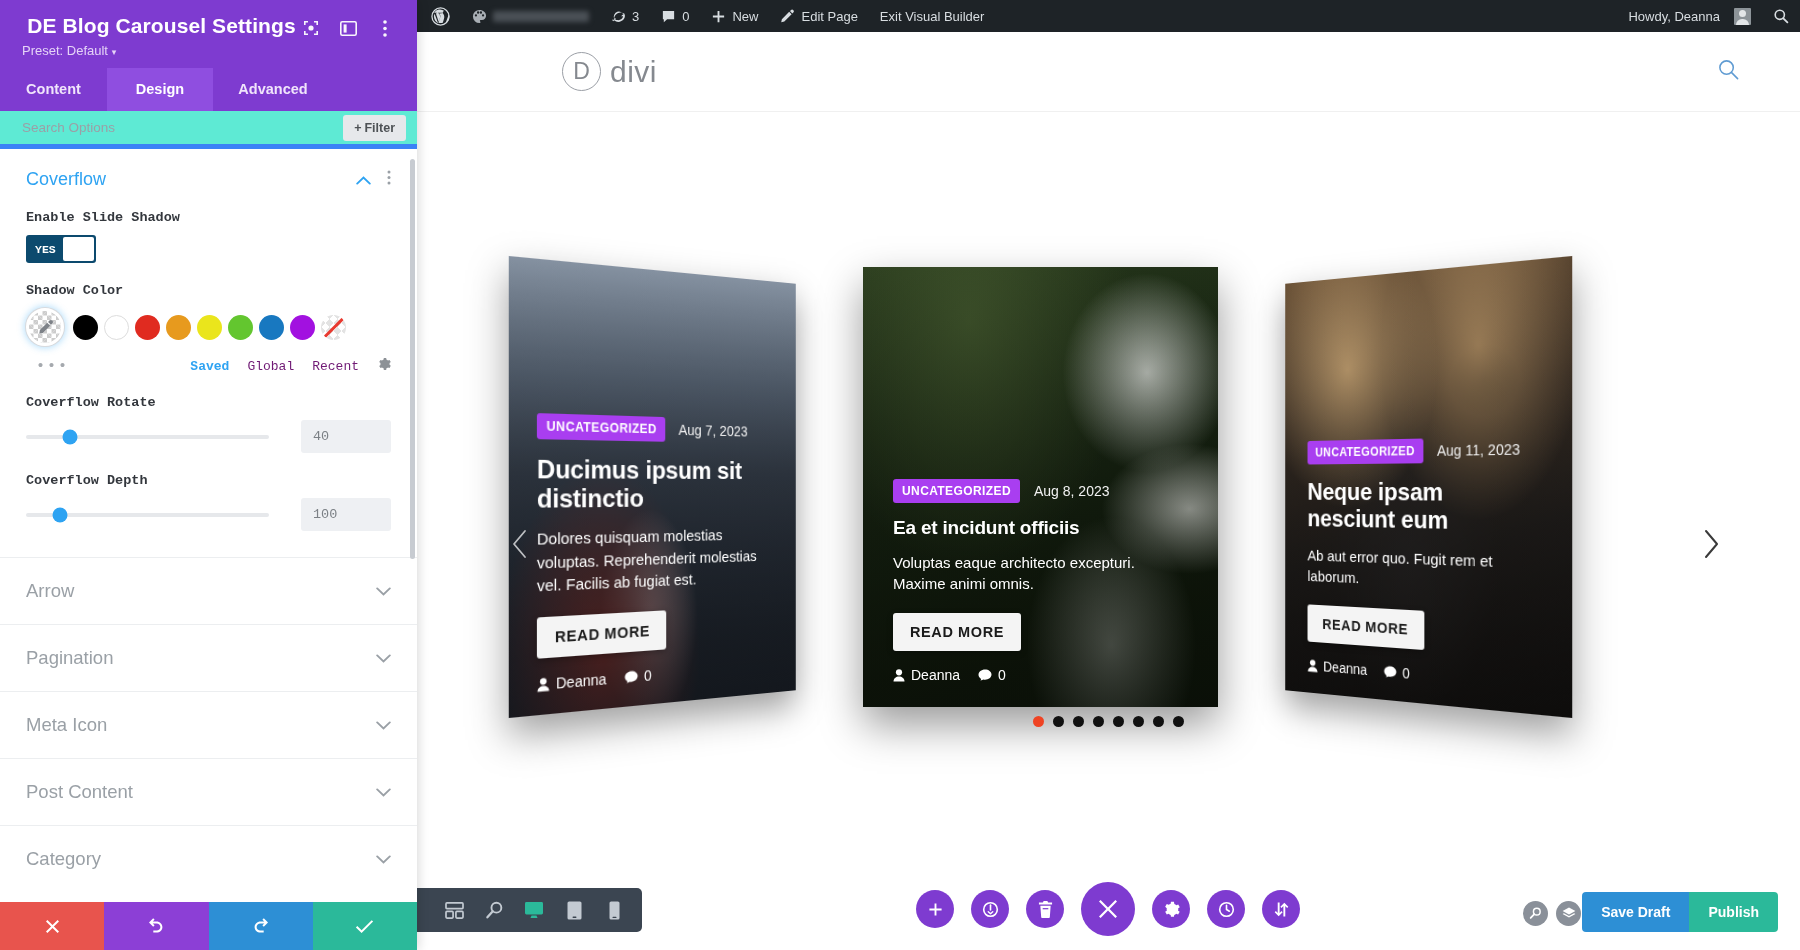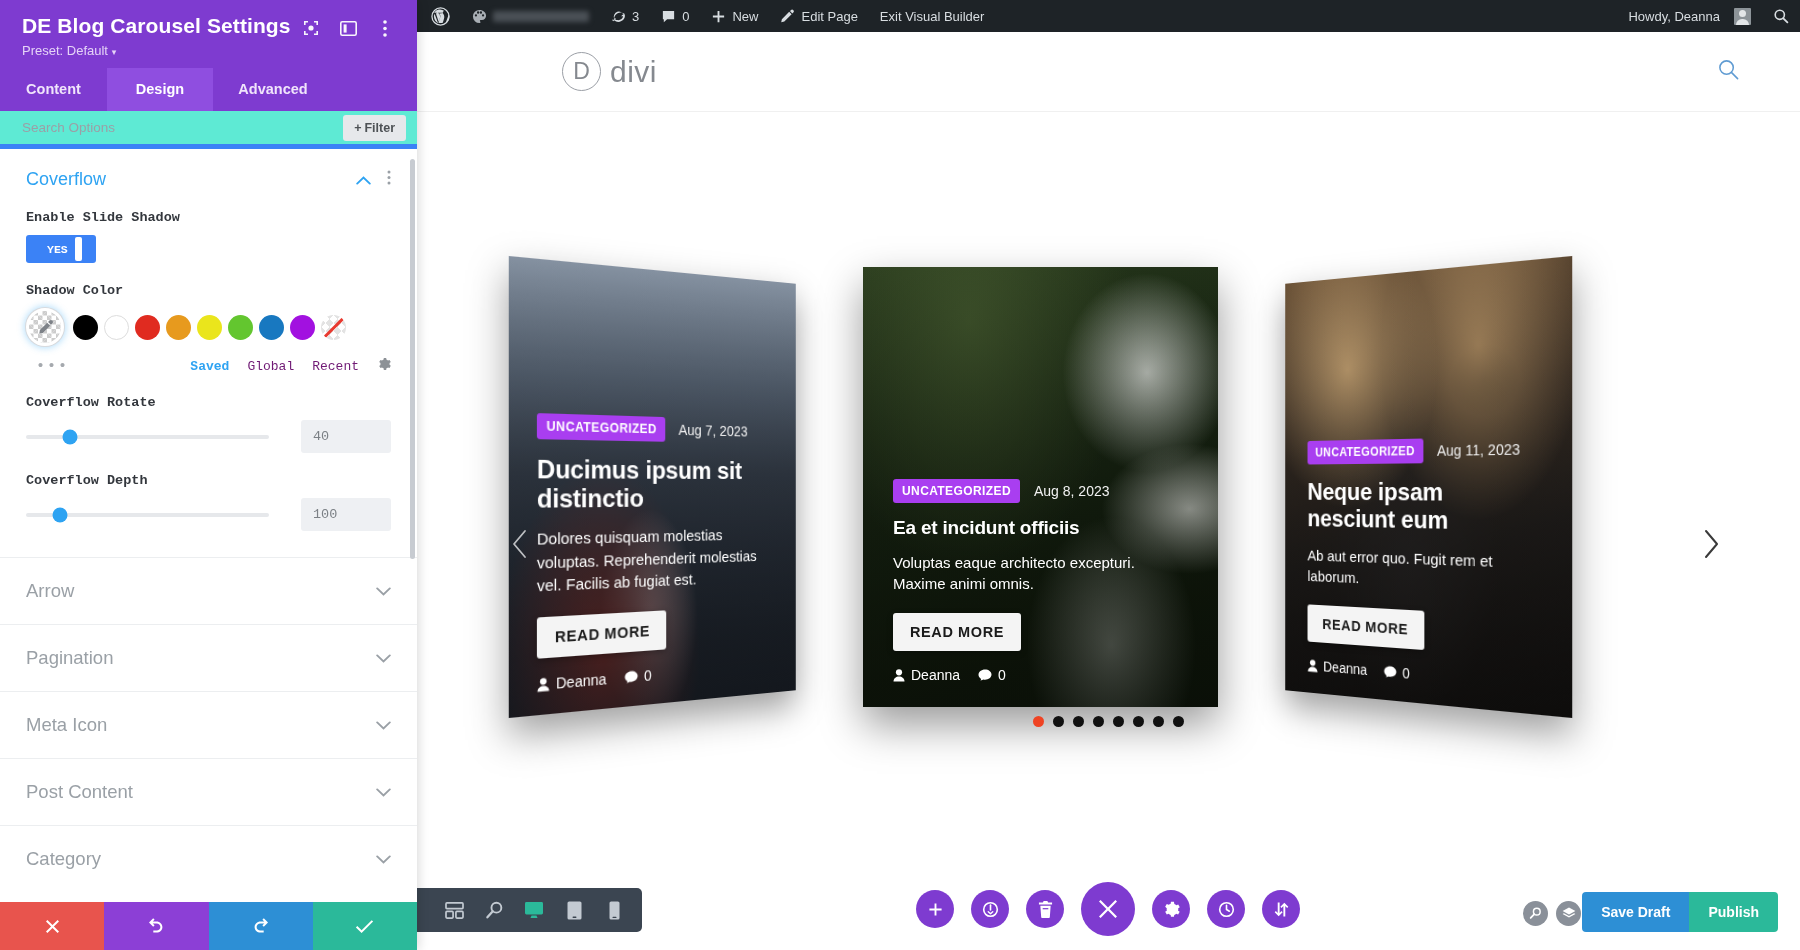--- a/index.html
+++ b/index.html
@@ -13,21 +13,21 @@
   
   .settings-panel {
     position: absolute; left: 0; top: 0; width: 417px; height: 950px;
     background: #fff; display: flex; flex-direction: column;
     box-shadow: 2px 0 10px rgba(0,0,0,.14); z-index: 40;
   }
   .sp-header {
     background: #7e3bd0; color: #fff; padding: 14px 22px 10px 22px;
     position: relative;
   }
-  .sp-title-row { display: flex; align-items: flex-start; }
+  .sp-title-row { display: flex; align-items: flex-start; text-align: center; }
   .sp-title {
     font-size: 21px; font-weight: 700; letter-spacing: .1px; flex: 1;
     line-height: 1.15;
   }
   .sp-header-icons { display: flex; align-items: center; gap: 17px; padding-top: 4px; }
   .sp-hicon { width: 20px; height: 20px; opacity: .95; cursor: pointer; display:flex; align-items:center; justify-content:center;}
   .sp-preset { font-size: 13px; margin-top: 5px; color: #e5d3f7; }
   .sp-preset .caret { font-size: 9px; }
 
   .sp-tabs { display: flex; background: #7e3bd0; }
@@ -69,22 +69,22 @@
   .sec-open-head { display: flex; align-items: center; }
   .sec-chev { color: #2ea3f2; font-size: 14px; margin-right: 16px; }
   .sec-dots { color: #9aa0a6; font-size: 16px; letter-spacing:1px; }
 
   .field { margin-top: 20px; font-family: Liberation Mono, monospace; }
   .field-label {
     font-size: 13.5px; font-weight: 600; color: #33373d; margin-bottom: 10px;
   }
 
   .toggle {
-    width: 70px; height: 28px; border-radius: 3px; background: #3b82f6;
-    display: flex; align-items: center; cursor: pointer; padding: 14px;
+    width: 70px; height: 28px; border-radius: 3px; background: #0c4a6e;
+    display: flex; align-items: center; cursor: pointer; padding: 2px;
   }
   .toggle-txt { color: #fff; font-size: 11.5px; font-weight: 700; padding: 0 7px; }
   .toggle-knob { width: 34px; height: 24px; background: #fff; border-radius: 2px; }
 
   .swatches { display: flex; align-items: center; gap: 0; margin-top: 2px; }
   .sw {
     width: 25px; height: 25px; border-radius: 50%; margin-right: 6px;
     cursor: pointer; flex: none;
   }
   .sw.ring {

